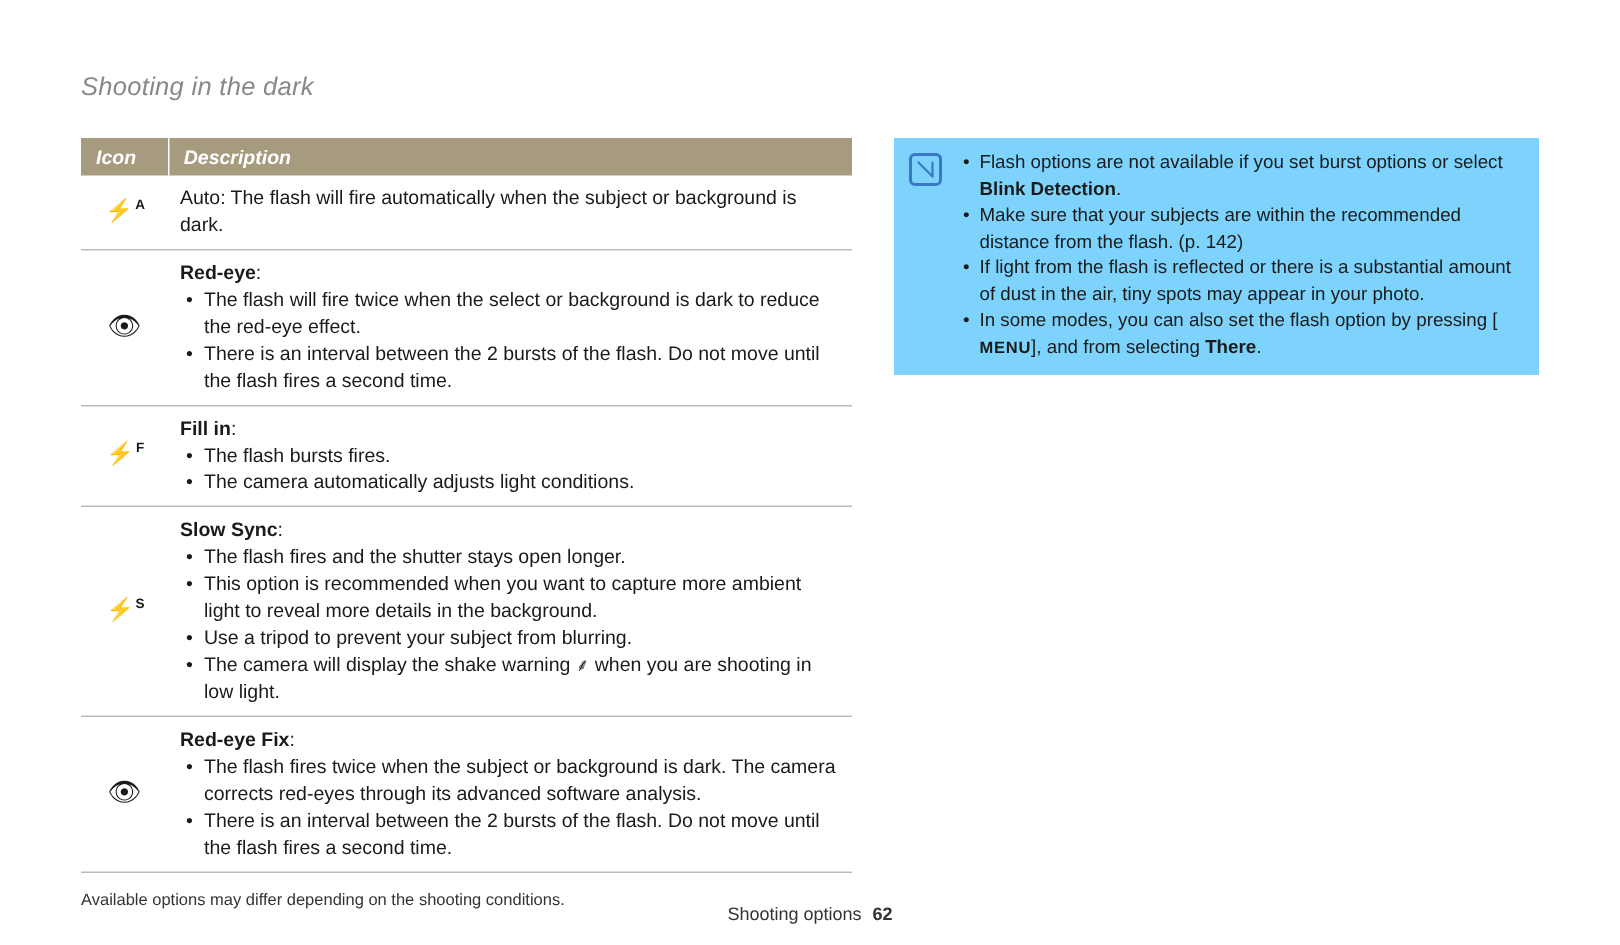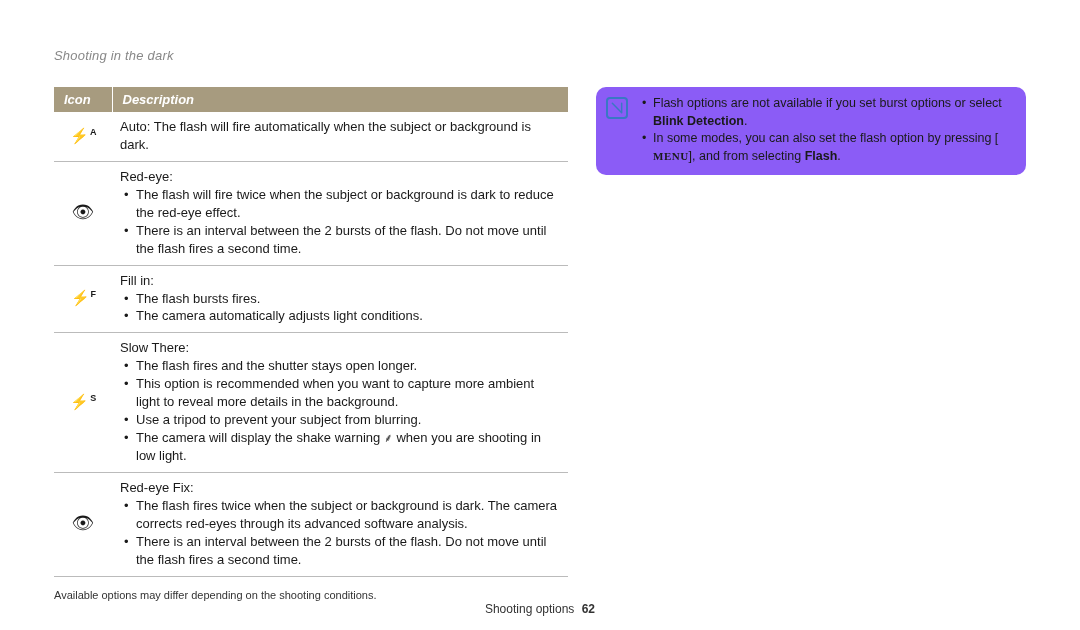--- a/index.html
+++ b/index.html
@@ -9,21 +9,21 @@
     color: #1a1a1a;
     width: 1080px;
     height: 630px;
     background: #fff;
     position: relative;
     padding: 48px 54px 0 54px;
   }
   .page-title {
     color: #888;
     font-style: italic;
-    font-size: 13px;
+    font-size: 17px;
     font-weight: 400;
     margin-bottom: 24px;
     letter-spacing: 0.2px;
   }
   .columns {
     display: flex;
     gap: 28px;
   }
   .left-col { width: 514px; }
   .right-col { width: 430px; }
@@ -50,38 +50,38 @@
     vertical-align: middle;
     line-height: 1.38;
   }
   table.flash-table td.icon-cell {
     width: 58px;
     text-align: center;
     vertical-align: middle;
     font-size: 16px;
   }
   .desc b { font-weight: 400; }
-  .desc .heading { font-weight: 400; }
+  .desc .heading { font-weight: 700; }
   ul.b { list-style: none; padding-left: 4px; }
   ul.b li { position: relative; padding-left: 12px; }
   ul.b li::before {
     content: "•";
     position: absolute;
     left: 0;
     top: 0;
   }
   .footnote {
     font-size: 11px;
     color: #333;
     margin-top: 12px;
   }
 
   .note-box {
-    background: #8b5cf6;
-    border-radius: 10px;
+    background: #7dd3fc;
+    border-radius: 0;
     padding: 8px 12px 10px 42px;
     position: relative;
     font-size: 12.5px;
     line-height: 1.4;
   }
   .note-box ul.b li { padding-left: 11px; }
   .note-icon {
     position: absolute;
     left: 10px;
     top: 10px;
@@ -89,21 +89,21 @@
     height: 22px;
     border: 2px solid #3a78c4;
     border-radius: 4px;
     display: flex;
     align-items: center;
     justify-content: center;
   }
   .note-icon svg { width: 14px; height: 14px; }
 
   .menu-glyph {
-    font-family: Liberation Serif, serif;
+    font-family: Liberation Sans, sans-serif;
     font-weight: 700;
     letter-spacing: 0.5px;
     font-size: 11px;
     display: inline-block;
     vertical-align: baseline;
     text-align: right;
   }
 
   .footer {
     position: absolute;
@@ -149,21 +149,21 @@
           </td>
         </tr>
 
         <tr>
           <td class="icon-cell">
             <span class="eye-glyph">👁</span>
           </td>
           <td class="desc">
             <span class="heading">Red-eye</span><span>:</span>
             <ul class="b">
-              <li>The flash will fire twice when the subject or background is dark to reduce the red-eye effect.</li>
+              <li>The flash will fire twice when the select or background is dark to reduce the red-eye effect.</li>
               <li>There is an interval between the 2 bursts of the flash. Do not move until the flash fires a second time.</li>
             </ul>
           </td>
         </tr>
 
         <tr>
           <td class="icon-cell">
             <span class="flash-glyph">⚡<span class="sup">F</span></span>
           </td>
           <td class="desc">
@@ -173,21 +173,21 @@
               <li>The camera automatically adjusts light conditions.</li>
             </ul>
           </td>
         </tr>
 
         <tr>
           <td class="icon-cell">
             <span class="flash-glyph">⚡<span class="sup">S</span></span>
           </td>
           <td class="desc">
-            <span class="heading">Slow There</span><span>:</span>
+            <span class="heading">Slow Sync</span><span>:</span>
             <ul class="b">
               <li>The flash fires and the shutter stays open longer.</li>
               <li>This option is recommended when you want to capture more ambient light to reveal more details in the background.</li>
               <li>Use a tripod to prevent your subject from blurring.</li>
               <li>
                 The camera will display the shake warning <span class="shake-glyph">⸙</span> when you are shooting in low light.
               </li>
             </ul>
           </td>
         </tr>
@@ -213,21 +213,23 @@
 
   <div class="right-col">
     <div class="note-box">
       <span class="note-icon">
         <svg viewBox="0 0 24 24">
             <path fill="none" stroke="#3a78c4" stroke-width="2.5" d="M4 4 L20 20 L20 4" stroke-linejoin="round" stroke-linecap="round"></path>
           </svg>
       </span>
       <ul class="b">
         <li><span>Flash options are not available if you set burst options or select </span><b>Blink Detection</b><span>.</span></li>
-        <li><span>In some modes, you can also set the flash option by pressing [</span><span class="menu-glyph">MENU</span><span>], and from selecting </span><b>Flash</b><span>.</span></li>
+        <li>Make sure that your subjects are within the recommended distance from the flash. (p. 142)</li>
+        <li>If light from the flash is reflected or there is a substantial amount of dust in the air, tiny spots may appear in your photo.</li>
+        <li><span>In some modes, you can also set the flash option by pressing [</span><span class="menu-glyph">MENU</span><span>], and from selecting </span><b>There</b><span>.</span></li>
       </ul>
     </div>
   </div>
 
 </div>
 
 <div class="footer">
   <span>Shooting options</span>
   <span class="pn">62</span>
 </div>

